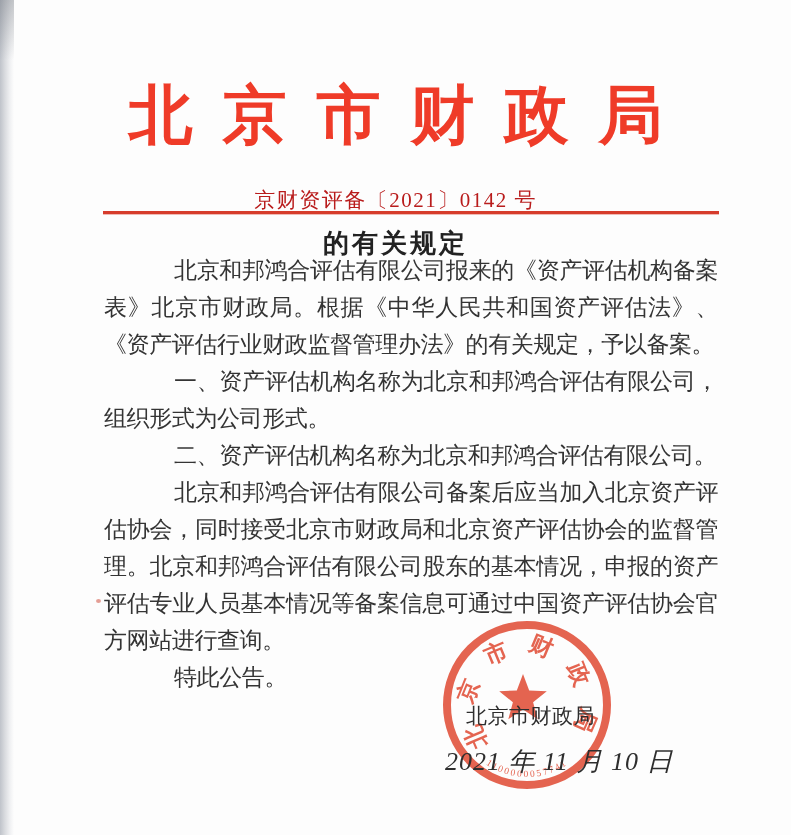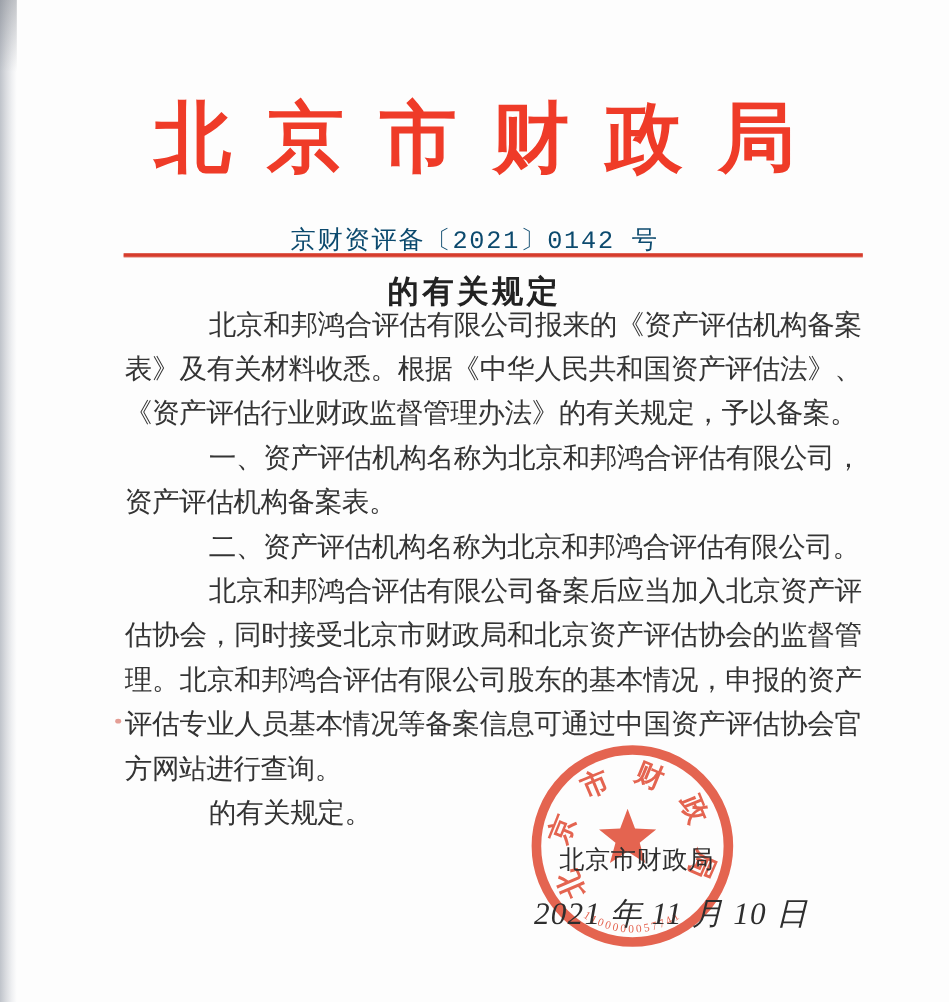--- a/index.html
+++ b/index.html
@@ -39,23 +39,22 @@
     box-sizing: border-box;
     white-space: nowrap;
   }
   .doc-number {
     position: absolute;
     left: 0; top: 186px;
     width: 100%;
     text-align: center;
     font-size: 21px;
     letter-spacing: 1.5px;
-    color: #0c4a6e;
+    color: #b91c1c;
     white-space: nowrap;
-    font-family: Liberation Mono, monospace;
   }
   .red-rule {
     position: absolute;
     left: 103px; top: 211px;
     width: 616px; height: 3px;
     background: #d63c2c;
     box-shadow: 0 1px 0 rgba(214,60,44,0.35);
   }
   .notice-heading {
     position: absolute;
@@ -131,25 +130,25 @@
 
   <div class="org-title">北京市财政局</div>
 
   <div class="doc-number">京财资评备〔2021〕0142 号</div>
 
   <div class="red-rule"></div>
 
   <div class="notice-heading">的有关规定</div>
 
   <div class="body-text">
-    <p>北京和邦鸿合评估有限公司报来的《资产评估机构备案表》及有关材料收悉。根据《中华人民共和国资产评估法》、《资产评估行业财政监督管理办法》的有关规定，予以备案。</p>
-    <p>一、资产评估机构名称为北京和邦鸿合评估有限公司，资产评估机构备案表。</p>
+    <p>北京和邦鸿合评估有限公司报来的《资产评估机构备案表》北京市财政局。根据《中华人民共和国资产评估法》、《资产评估行业财政监督管理办法》的有关规定，予以备案。</p>
+    <p>一、资产评估机构名称为北京和邦鸿合评估有限公司，组织形式为公司形式。</p>
     <p>二、资产评估机构名称为北京和邦鸿合评估有限公司。</p>
     <p>北京和邦鸿合评估有限公司备案后应当加入北京资产评估协会，同时接受北京市财政局和北京资产评估协会的监督管理。北京和邦鸿合评估有限公司股东的基本情况，申报的资产评估专业人员基本情况等备案信息可通过中国资产评估协会官方网站进行查询。</p>
-    <p>的有关规定。</p>
+    <p>特此公告。</p>
   </div>
 
   <div class="ink-speck"></div>
 
   <div class="sign-org">北京市财政局</div>
 
   <div class="sign-date">2021 年 11 月 10 日</div>
 
   <svg class="seal" viewBox="0 0 172 172">
     <defs>

